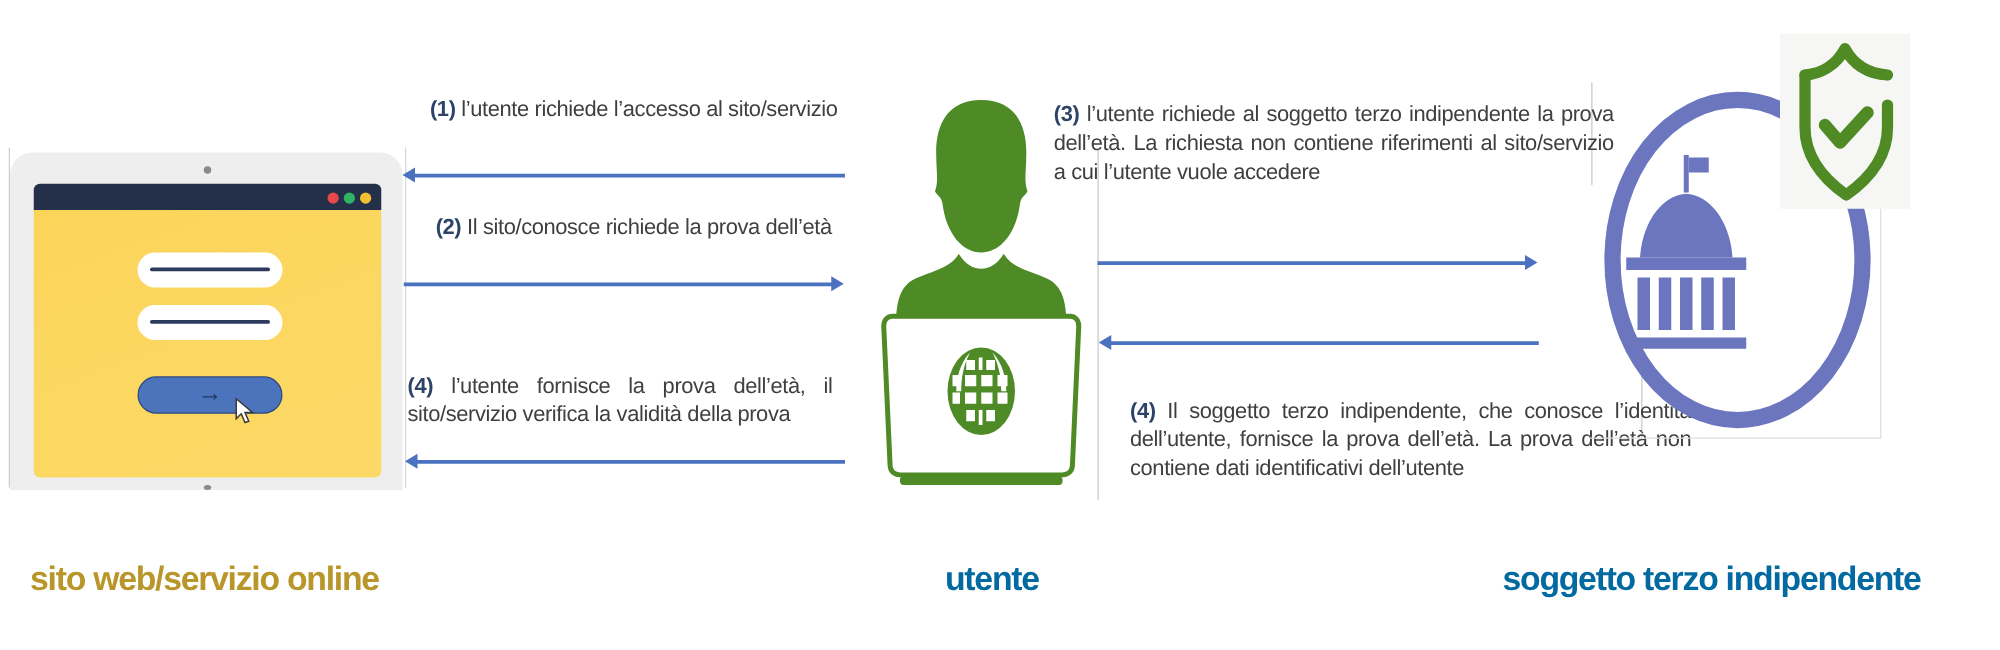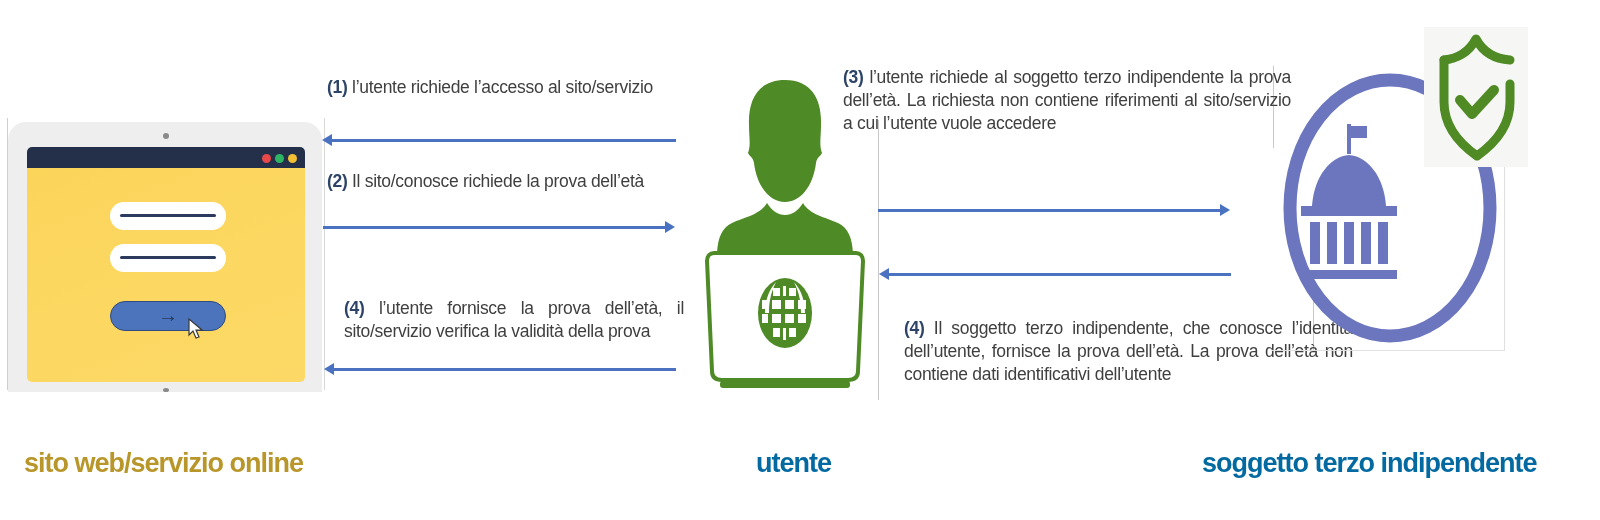--- a/index.html
+++ b/index.html
@@ -37,20 +37,21 @@
     border-radius: 15px; border: 1px solid #2f4a7e; box-sizing: border-box;
     color: #24365f; font-size: 20px; line-height: 26px; text-align: center; font-weight: bold;
   }
   .cursor { left: 187px; top: 318px; width: 18px; height: 22px; }
 
   
   .step {
     color: #3f3f3f; font-size: 17.5px; line-height: 23px;
     font-family: "Liberation Sans Narrow", "Liberation Sans", sans-serif;
     letter-spacing: -0.3px;
+    text-align: center;
   }
   .step b { color: #2d4468; font-weight: bold; }
   .just { text-align: justify; text-align-last: left; }
 
   
   .arrow { height: 3px; background: #4a72c0; }
   .arrow.left::before {
     content: ""; position: absolute; left: -6px; top: -5px;
     border-right: 10px solid #4a72c0; border-top: 6.5px solid transparent; border-bottom: 6.5px solid transparent;
   }
@@ -97,21 +98,21 @@
   <span>l’utente richiede l’accesso al sito/servizio</span>
 </div>
 <div class="abs arrow left" style="left:328px;top:139px;width:348px;"></div>
 
 <div class="abs step" style="left:327px;top:170px;width:360px;">
   <b>(2)</b>
   <span>Il sito/conosce richiede la prova dell’età</span>
 </div>
 <div class="abs arrow right" style="left:323px;top:226px;width:346px;"></div>
 
-<div class="abs step just" style="left:344px;top:297px;width:340px;">
+<div class="abs step just" style="left:326px;top:297px;width:340px;">
   <b>(4)</b>
   <span>l’utente fornisce la prova dell’età, il sito/servizio verifica la validità della prova</span>
 </div>
 <div class="abs arrow left" style="left:330px;top:368px;width:346px;"></div>
 
 <svg class="abs" style="left:700px;top:75px;" width="170" height="315" viewBox="0 0 170 315">
 
   <path d="M85 5 C58 5 48 25 49 50 C49 62 51 70 48 78 C50 82 53 82 54 88 C57 112 70 127 85 127 C100 127 113 112 116 88 C117 82 120 82 122 78 C119 70 121 62 121 50 C122 25 112 5 85 5 Z" fill="#4e8a25"></path>
 
   <path d="M67 128 C60 140 45 142 32 148 C22 153 18 162 17 178 L153 178 C152 162 148 153 138 148 C125 142 110 140 103 128 C98 136 92 140 85 140 C78 140 72 136 67 128 Z" fill="#4e8a25"></path>
@@ -138,21 +139,21 @@
     <rect x="17" y="52" width="7" height="9"></rect>
       <rect x="27" y="52" width="3" height="12"></rect>
       <rect x="33" y="52" width="7" height="9"></rect>
   </g>
 </svg>
 
 <div class="abs vline" style="left:878px;top:120px;height:280px;"></div>
 <div class="abs vline" style="left:1273px;top:66px;height:82px;"></div>
 <div class="abs vline" style="left:1313px;top:300px;height:50px;"></div>
 
-<div class="abs step just" style="left:843px;top:66px;width:448px;">
+<div class="abs step just" style="left:843px;top:80px;width:448px;">
   <b>(3)</b>
   <span>l’utente richiede al soggetto terzo indipendente la prova dell’età. La richiesta non contiene riferimenti al sito/servizio a cui l’utente vuole accedere</span>
 </div>
 <div class="abs arrow right" style="left:878px;top:209px;width:346px;"></div>
 <div class="abs arrow left" style="left:885px;top:273px;width:346px;"></div>
 
 <div class="abs step just" style="left:904px;top:317px;width:449px;">
   <b>(4)</b>
   <span>Il soggetto terzo indipendente, che conosce l’identità dell’utente, fornisce la prova dell’età. La prova dell’età non contiene dati identificativi dell’utente</span>
 </div>

